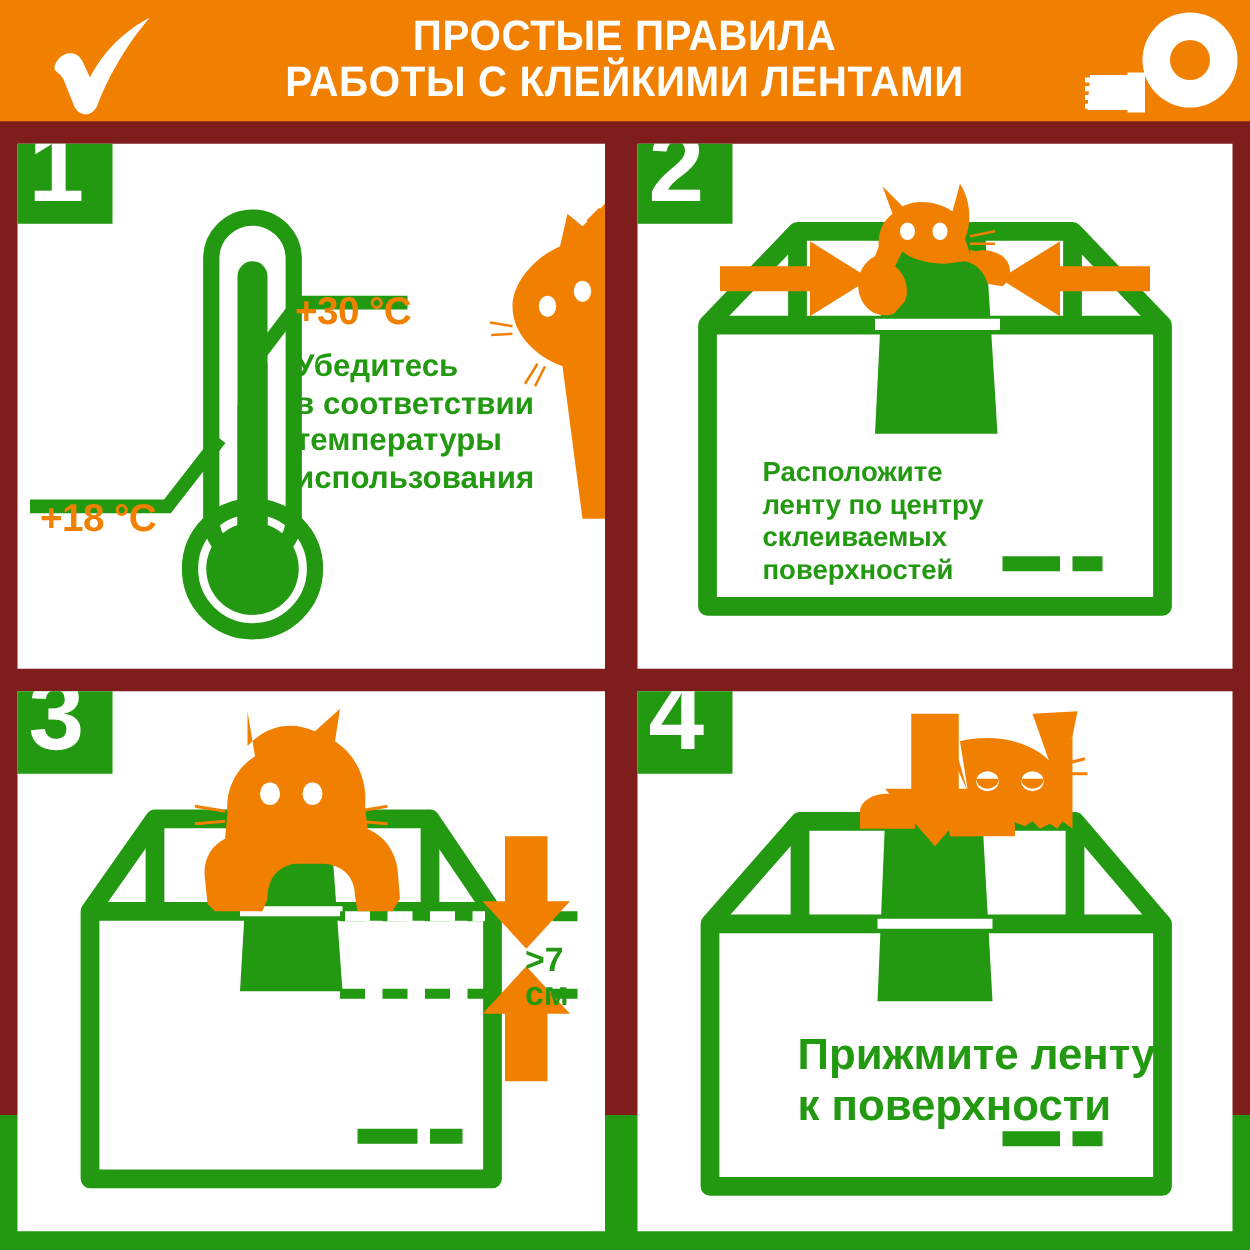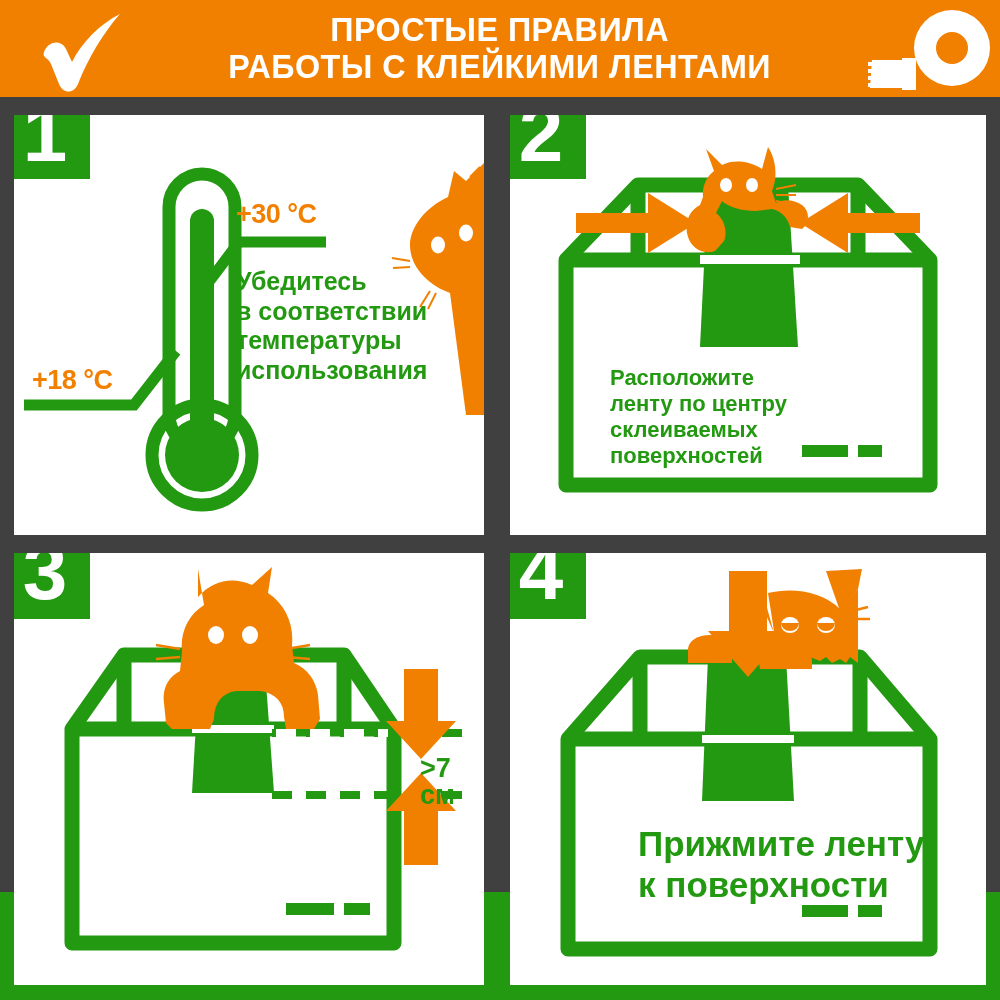--- a/index.html
+++ b/index.html
@@ -2,21 +2,21 @@
 <html><head>
 <meta charset="utf-8">
 <style>
   html,body{margin:0;padding:0;}
   body{
     width:1000px;height:1000px;
     background:#229910;
     font-family:"Liberation Sans","DejaVu Sans",sans-serif;
     overflow:hidden;
   }
-  .poster{position:relative;width:1000px;height:892px;background:#404040;}
+  .poster{position:relative;width:1000px;height:892px;background:#7f1d1d;}
 
   
   .header{
     position:absolute;left:0;top:0;width:1000px;height:97px;
     background:#F28000;
     display:flex;align-items:center;justify-content:center;
   }
   .header-title{
     color:#ffffff;
     font-weight:bold;
@@ -63,28 +63,29 @@
   }
 
   .art{position:absolute;left:0;top:0;width:100%;height:100%;}
 
   .caption{
     position:absolute;
     color:#229910;font-weight:bold;
     line-height:1.18;
     white-space:pre-line;
   }
-  .cap1{left:222px;top:152px;font-size:25px;}
+  .cap1{left:222px;top:164px;font-size:25px;}
   .cap2{left:100px;top:250px;font-size:22px;}
   .cap3{left:100px;top:260px;font-size:27px;}
   .cap4{left:128px;top:270px;font-size:35px;}
 
   .temp-label{
-    position:absolute;color:#F28000;font-weight:bold;font-size:27px;
+    position:absolute;color:#F28000;font-weight:bold;font-size:31px;
     letter-spacing:-0.5px;
+    margin-top:32px;
   }
   .t30{left:222px;top:84px;}
   .t10{left:18px;top:250px;}
 
   .cm-label{
     position:absolute;color:#229910;font-weight:bold;font-size:27px;
     line-height:1.0;white-space:pre-line;left:406px;top:202px;
   }
 </style>
 </head>

